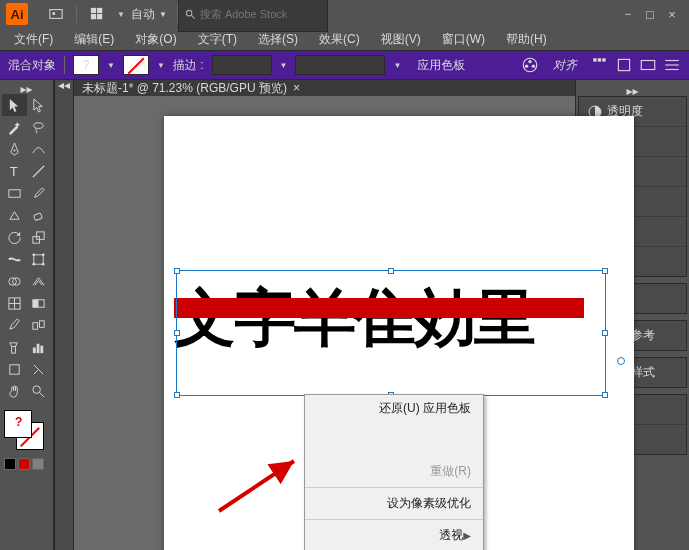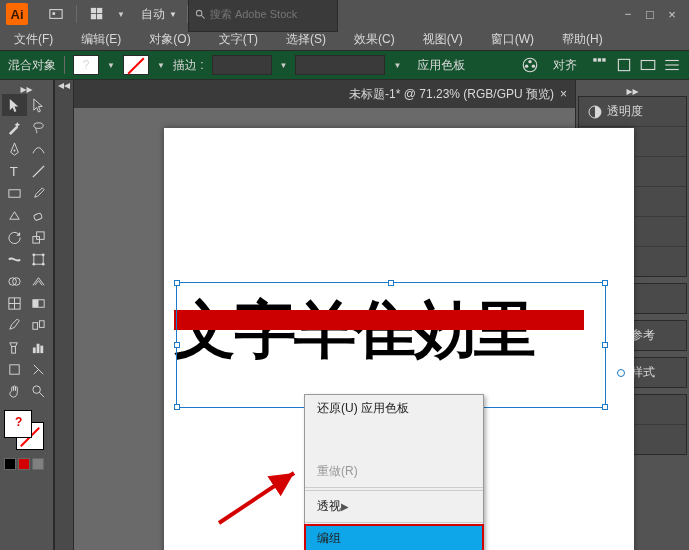--- a/index.html
+++ b/index.html
@@ -5,72 +5,72 @@
 * { margin: 0; padding: 0; box-sizing: border-box; font-family: "Microsoft YaHei", sans-serif; }
 html, body { width: 689px; height: 550px; overflow: hidden; }
 body { background: #4a4a4a; color: #d8d8d8; font-size: 12px; }
 
 .titlebar { height: 28px; background: #535353; display: flex; align-items: center; padding: 4px 6px; }
 .ai-logo { width: 22px; height: 22px; background: #ff6a00; color: #3a1800; font-weight: bold; font-size: 13px; display: flex; align-items: center; justify-content: center; border-radius: 2px; }
 .titlebar-tools { display: flex; align-items: center; gap: 6px; margin-left: 14px; }
 .tb-btn { width: 28px; height: 22px; display: flex; align-items: center; justify-content: center; cursor: pointer; }
 .tb-btn svg { width: 14px; height: 14px; fill: #d8d8d8; }
 .vline { width: 1px; height: 18px; background: #6a6a6a; }
-.auto-box { display: flex; align-items: center; gap: 4px; color: #d8d8d8; margin-left: 16px; }
+.auto-box { display: flex; align-items: center; gap: 4px; color: #d8d8d8; margin-left: 6px; }
 .auto-drop { font-size: 8px; }
 .search-box { display: flex; align-items: center; background: #3a3a3a; border: 1px solid #2a2a2a; height: 36px; padding: 0 6px; width: 150px; }
 .search-box svg { width: 11px; height: 11px; fill: #aaa; margin-right: 4px; }
 .search-box input { background: transparent; border: none; color: #aaa; font-size: 11px; width: 100px; outline: none; }
 .win-controls { margin-left: auto; display: flex; }
 .win-btn { width: 22px; height: 22px; display: flex; align-items: center; justify-content: center; color: #ccc; font-size: 13px; cursor: pointer; }
 
-.menubar { height: 22px; background: #535353; display: flex; align-items: center; padding: 0 8px; gap: 16px; }
+.menubar { height: 22px; background: #535353; display: flex; align-items: center; padding: 0 8px; gap: 9px; }
 .menu-item { padding: 2px 6px; font-size: 12px; cursor: pointer; }
 
-.optionbar { height: 30px; background: #14532d; border-top: 1px solid #2a2a2a; border-bottom: 1px solid #2a2a2a; display: flex; align-items: center; padding: 0 8px; gap: 8px; }
+.optionbar { height: 30px; background: #4c1d95; border-top: 1px solid #2a2a2a; border-bottom: 1px solid #2a2a2a; display: flex; align-items: center; padding: 0 8px; gap: 8px; }
 .opt-label { font-size: 12px; color: #d8d8d8; }
 .opt-swatch { width: 26px; height: 20px; border: 1px solid #2a2a2a; background: #fff; display: flex; align-items: center; justify-content: center; }
 .opt-no { width: 22px; height: 18px; background: #fff; position: relative; }
 .opt-no::after { content: ''; position: absolute; left: 0; top: 50%; width: 100%; border-top: 2px solid #f00; transform: rotate(-45deg); }
 .opt-drop { font-size: 8px; color: #ccc; cursor: pointer; }
 .opt-input { width: 60px; height: 20px; background: #3a3a3a; border: 1px solid #2a2a2a; }
 .opt-btn { padding: 2px 8px; cursor: pointer; }
-.opt-right { display: flex; align-items: center; gap: 6px; margin-left: auto; }
+.opt-right { display: flex; align-items: center; gap: 6px; margin-left: auto; font-style: italic; }
 .opt-icon { width: 18px; height: 18px; display: flex; align-items: center; justify-content: center; cursor: pointer; }
 
 .workspace { display: flex; height: calc(550px - 80px); }
 .toolbar { width: 54px; background: #535353; border-right: 1px solid #2a2a2a; padding: 4px 2px; }
 .tool-row { display: flex; }
 .tool { width: 25px; height: 22px; display: flex; align-items: center; justify-content: center; cursor: pointer; }
 .tool.active { background: #3a3a3a; }
 .tool svg { width: 15px; height: 15px; fill: #d8d8d8; }
 .color-well { margin-top: 8px; width: 50px; height: 44px; position: relative; }
 .cw-fg { position: absolute; top: 0; left: 2px; width: 28px; height: 28px; background: #fff; border: 1px solid #000; }
 .cw-bg { position: absolute; top: 12px; left: 14px; width: 28px; height: 28px; background: #fff; border: 1px solid #000; }
 .cw-bg::after { content: ''; position: absolute; left: 0; top: 50%; width: 100%; border-top: 2px solid #f00; transform: rotate(-45deg); }
 .swatch-row { display: flex; margin-top: 4px; padding: 0 2px; gap: 2px; }
 .swatch { width: 12px; height: 12px; border: 1px solid #666; }
 
 .doc-pane { flex: 1; background: #6a6a6a; display: flex; flex-direction: column; position: relative; }
-.doc-tabs { height: 28px; background: #3a3a3a; display: flex; align-items: center; padding: 0 8px; justify-content: flex-end; }
+.doc-tabs { height: 16px; background: #3a3a3a; display: flex; align-items: center; padding: 0 8px; }
 .doc-tab { display: flex; align-items: center; gap: 6px; }
 .doc-close { cursor: pointer; }
 .canvas-area { flex: 1; position: relative; background: #6a6a6a; }
 .paper { position: absolute; left: 90px; top: 20px; width: 470px; height: 440px; background: #fff; box-shadow: 0 0 6px rgba(0,0,0,.4); }
 .artwork { position: absolute; left: 10px; top: 160px; width: 450px; }
 .art-text { font-size: 62px; font-weight: 900; letter-spacing: -2px; color: #000; white-space: nowrap; }
 .art-bar { position: absolute; top: 22px; left: 0; width: 410px; height: 20px; background: #cc0000; }
 .sel-box { position: absolute; left: 2px; top: -6px; width: 430px; height: 126px; border: 1px solid #1b7bc9; }
 .sel-handle { position: absolute; width: 6px; height: 6px; background: #fff; border: 1px solid #1b7bc9; }
 .sel-origin { position: absolute; right: -20px; bottom: 30px; width: 8px; height: 8px; border: 1px solid #1b7bc9; border-radius: 50%; }
 .arrow { position: absolute; left: 50px; top: 340px; width: 90px; height: 60px; }
 .arrow svg { width: 100%; height: 100%; }
 
 .context-menu { position: absolute; left: 230px; top: 314px; width: 180px; background: #f0f0f0; border: 1px solid #999; box-shadow: 2px 2px 4px rgba(0,0,0,.3); z-index: 100; font-size: 12px; color: #222; }
-.cm-item { padding: 5px 12px; display: flex; align-items: center; justify-content: flex-start; cursor: default; }
+.cm-item { padding: 5px 12px; display: flex; align-items: center; justify-content: flex-end; cursor: default; }
 .cm-item.disabled { color: #999; margin-top: 36px; }
 .cm-item.highlighted { background: #0ea5e9; outline: 2px solid #d40000; outline-offset: -1px; }
 .cm-sep { height: 1px; background: #ccc; margin: 2px 0; }
 .cm-sub { font-size: 10px; color: #555; }
 
 .panels { width: 114px; background: #535353; border-left: 1px solid #2a2a2a; padding: 6px 2px; }
 .panel-group { background: #4a4a4a; border: 1px solid #2a2a2a; margin-bottom: 6px; }
 .panel-item { display: flex; align-items: center; gap: 4px; padding: 6px 8px; cursor: pointer; border-bottom: 1px solid #3a3a3a; }
 .panel-item:last-child { border-bottom: none; }
 .panel-item svg { width: 16px; height: 16px; fill: #d8d8d8; flex-shrink: 0; }
@@ -431,20 +431,23 @@
     </div>
 
     <div class="context-menu">
       <div class="cm-item">
           <span>还原(U) 应用色板</span>
         </div>
       <div class="cm-item disabled">
           <span>重做(R)</span>
         </div>
       <div class="cm-sep"></div>
+      <div class="cm-item">
+          <span>设为像素级优化</span>
+        </div>
       <div class="cm-sep"></div>
       <div class="cm-item">
           <span>透视</span>
           <span class="cm-sub">▶</span>
         </div>
       <div class="cm-sep"></div>
       <div class="cm-item highlighted">
           <span>编组</span>
         </div>
       <div class="cm-item"></div>

